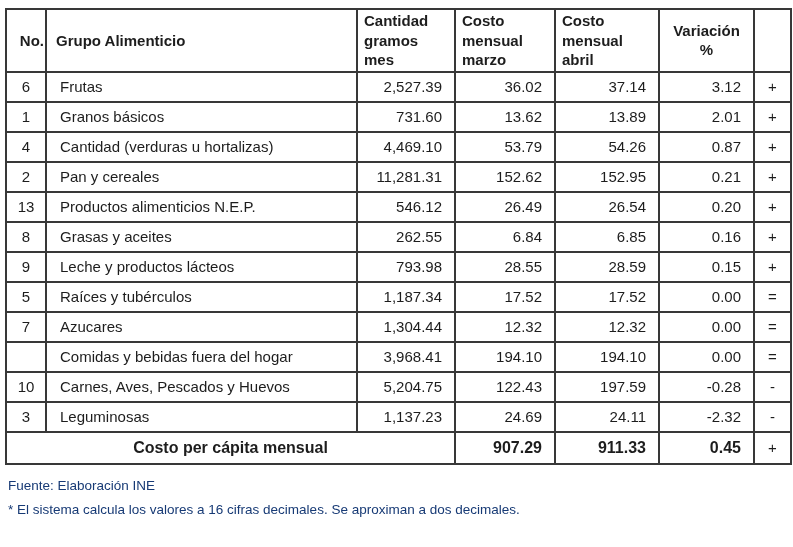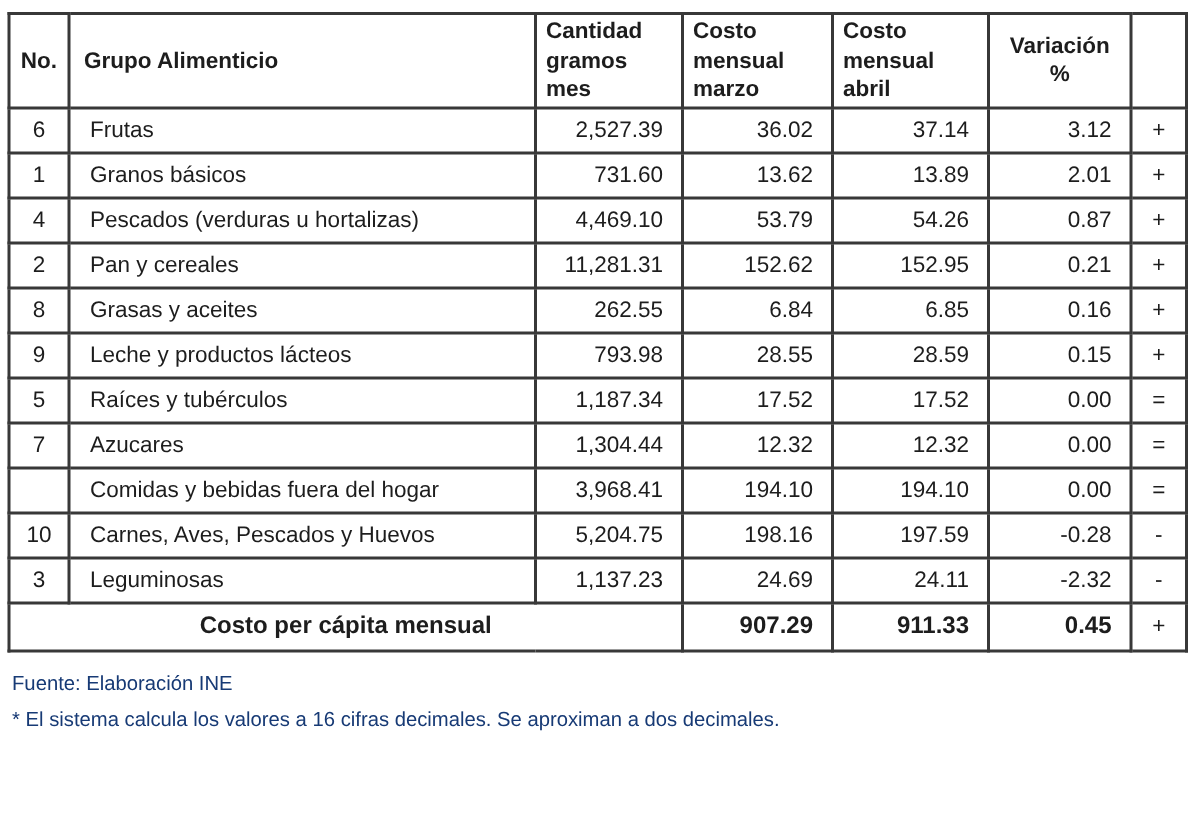--- a/index.html
+++ b/index.html
@@ -32,21 +32,21 @@
   
   .food-table thead tr { height: 62px; }
   .food-table th {
     font-weight: bold;
     font-size: 15px;
     line-height: 1.3;
     vertical-align: middle;
     white-space: pre-line;
     background: #ffffff;
   }
-  th.hdr-no { text-align: center; }
+  th.hdr-no { text-align: right; }
   th.hdr-grupo { text-align: left; padding-left: 9px; }
   th.hdr-left { text-align: left; padding-left: 6px; }
   th.hdr-center { text-align: center; }
   
   .food-table tbody tr { height: 30px; }
   .food-table td {
     font-size: 15px;
     vertical-align: middle;
     background: #ffffff;
   }
@@ -121,34 +121,43 @@
           <td class="cell-no" style="border-color: rgb(56, 56, 56);">1</td>
           <td class="cell-grupo" style="border-color: rgb(56, 56, 56);">Granos básicos</td>
           <td class="cell-num" style="border-color: rgb(56, 56, 56);">731.60</td>
           <td class="cell-num" style="border-color: rgb(56, 56, 56);">13.62</td>
           <td class="cell-num" style="border-color: rgb(56, 56, 56);">13.89</td>
           <td class="cell-num" style="border-color: rgb(56, 56, 56); border-radius: 13px;">2.01</td>
           <td class="cell-sign" style="border-color: rgb(56, 56, 56);">+</td>
         </tr>
         <tr>
           <td class="cell-no" style="border-color: rgb(56, 56, 56);">4</td>
-          <td class="cell-grupo" style="border-color: rgb(56, 56, 56);">Pescados (verduras u hortalizas)</td>
+          <td class="cell-grupo" style="border-color: rgb(56, 56, 56);">Cantidad (verduras u hortalizas)</td>
           <td class="cell-num" style="border-color: rgb(56, 56, 56);">4,469.10</td>
           <td class="cell-num" style="border-color: rgb(56, 56, 56);">53.79</td>
           <td class="cell-num" style="border-color: rgb(56, 56, 56);">54.26</td>
           <td class="cell-num" style="border-color: rgb(56, 56, 56);">0.87</td>
           <td class="cell-sign" style="border-color: rgb(56, 56, 56);">+</td>
         </tr>
         <tr>
           <td class="cell-no" style="border-color: rgb(56, 56, 56);">2</td>
           <td class="cell-grupo" style="border-color: rgb(56, 56, 56);">Pan y cereales</td>
           <td class="cell-num" style="border-color: rgb(56, 56, 56);">11,281.31</td>
           <td class="cell-num" style="border-color: rgb(56, 56, 56);">152.62</td>
           <td class="cell-num" style="border-color: rgb(56, 56, 56);">152.95</td>
           <td class="cell-num" style="border-color: rgb(56, 56, 56);">0.21</td>
+          <td class="cell-sign" style="border-color: rgb(56, 56, 56);">+</td>
+        </tr>
+        <tr>
+          <td class="cell-no" style="border-color: rgb(56, 56, 56);">13</td>
+          <td class="cell-grupo" style="border-color: rgb(56, 56, 56);">Productos alimenticios N.E.P.</td>
+          <td class="cell-num" style="border-color: rgb(56, 56, 56);">546.12</td>
+          <td class="cell-num" style="border-color: rgb(56, 56, 56);">26.49</td>
+          <td class="cell-num" style="border-color: rgb(56, 56, 56);">26.54</td>
+          <td class="cell-num" style="border-color: rgb(56, 56, 56);">0.20</td>
           <td class="cell-sign" style="border-color: rgb(56, 56, 56);">+</td>
         </tr>
         <tr>
           <td class="cell-no" style="border-color: rgb(56, 56, 56);">8</td>
           <td class="cell-grupo" style="border-color: rgb(56, 56, 56);">Grasas y aceites</td>
           <td class="cell-num" style="border-color: rgb(56, 56, 56);">262.55</td>
           <td class="cell-num" style="border-color: rgb(56, 56, 56);">6.84</td>
           <td class="cell-num" style="border-color: rgb(56, 56, 56);">6.85</td>
           <td class="cell-num" style="border-color: rgb(56, 56, 56);">0.16</td>
           <td class="cell-sign" style="border-color: rgb(56, 56, 56);">+</td>
@@ -186,21 +195,21 @@
           <td class="cell-num" style="border-color: rgb(56, 56, 56);">3,968.41</td>
           <td class="cell-num" style="border-color: rgb(56, 56, 56);">194.10</td>
           <td class="cell-num" style="border-color: rgb(56, 56, 56);">194.10</td>
           <td class="cell-num" style="border-color: rgb(56, 56, 56);">0.00</td>
           <td class="cell-sign" style="border-color: rgb(56, 56, 56);">=</td>
         </tr>
         <tr>
           <td class="cell-no" style="border-color: rgb(56, 56, 56);">10</td>
           <td class="cell-grupo" style="border-color: rgb(56, 56, 56);">Carnes, Aves, Pescados y Huevos</td>
           <td class="cell-num" style="border-color: rgb(56, 56, 56);">5,204.75</td>
-          <td class="cell-num" style="border-color: rgb(56, 56, 56);">198.16</td>
+          <td class="cell-num" style="border-color: rgb(56, 56, 56);">122.43</td>
           <td class="cell-num" style="border-color: rgb(56, 56, 56);">197.59</td>
           <td class="cell-num" style="border-color: rgb(56, 56, 56);">-0.28</td>
           <td class="cell-sign" style="border-color: rgb(56, 56, 56);">-</td>
         </tr>
         <tr>
           <td class="cell-no" style="border-color: rgb(56, 56, 56);">3</td>
           <td class="cell-grupo" style="border-color: rgb(56, 56, 56);">Leguminosas</td>
           <td class="cell-num" style="border-color: rgb(56, 56, 56);">1,137.23</td>
           <td class="cell-num" style="border-color: rgb(56, 56, 56);">24.69</td>
           <td class="cell-num" style="border-color: rgb(56, 56, 56);">24.11</td>

